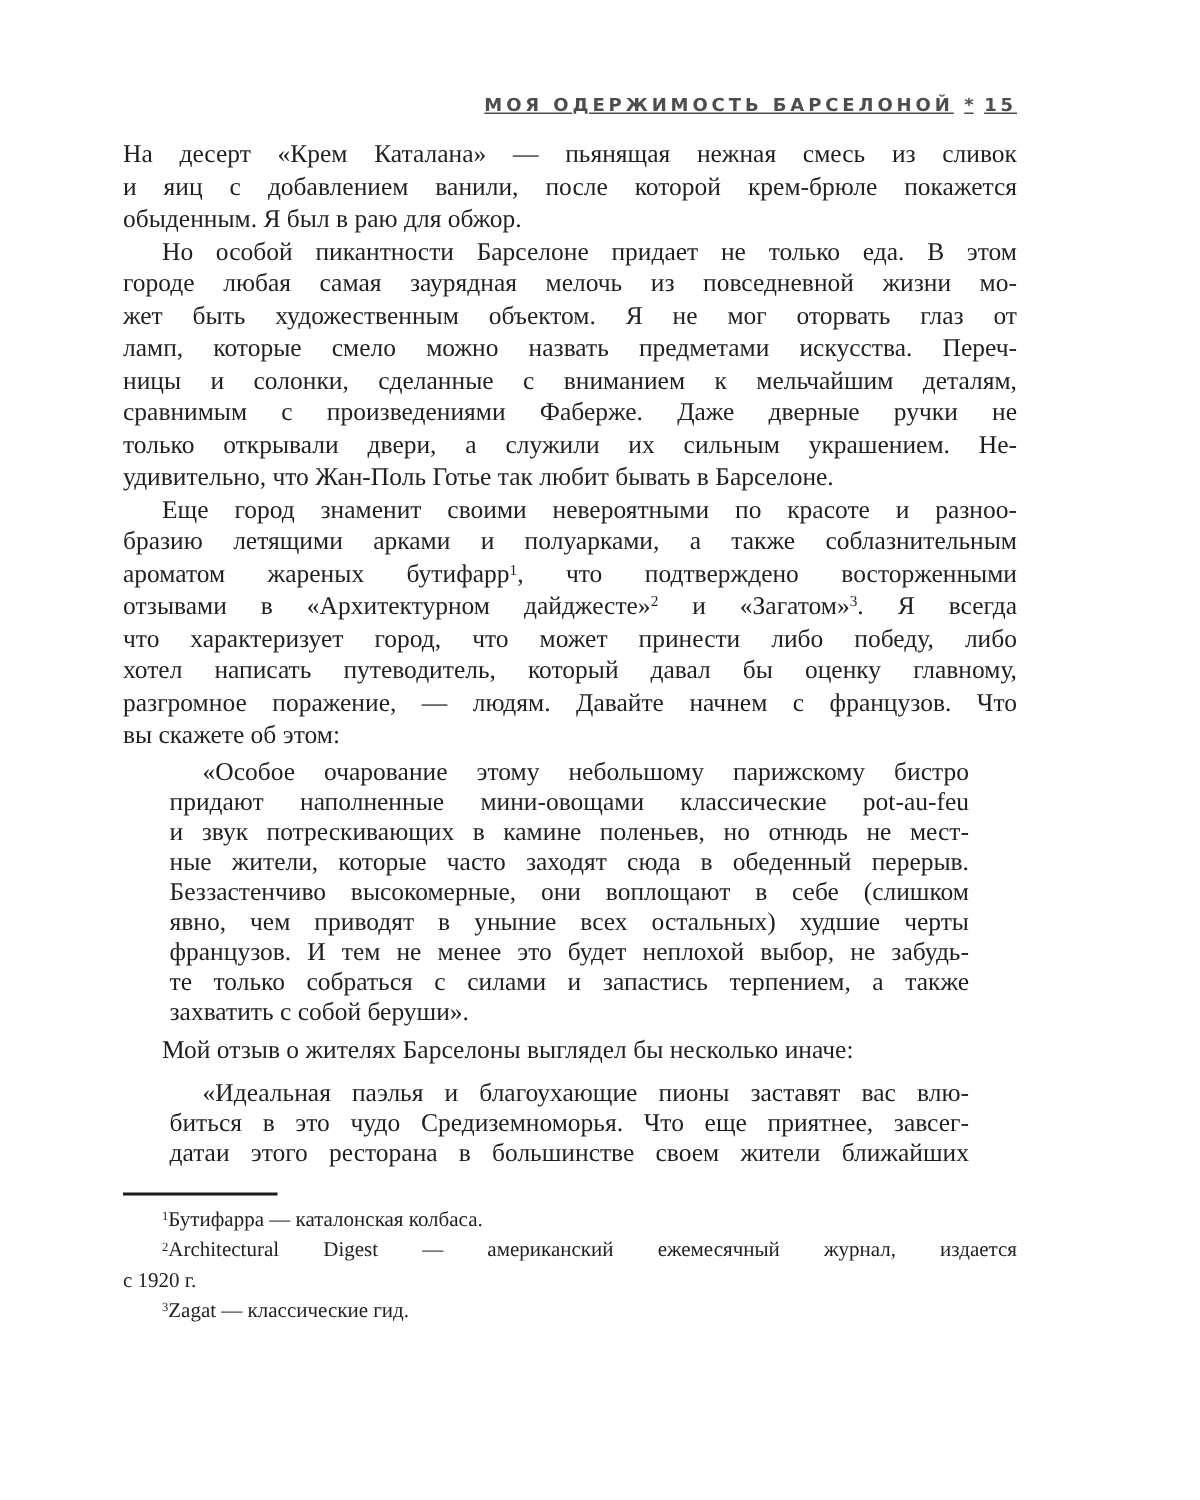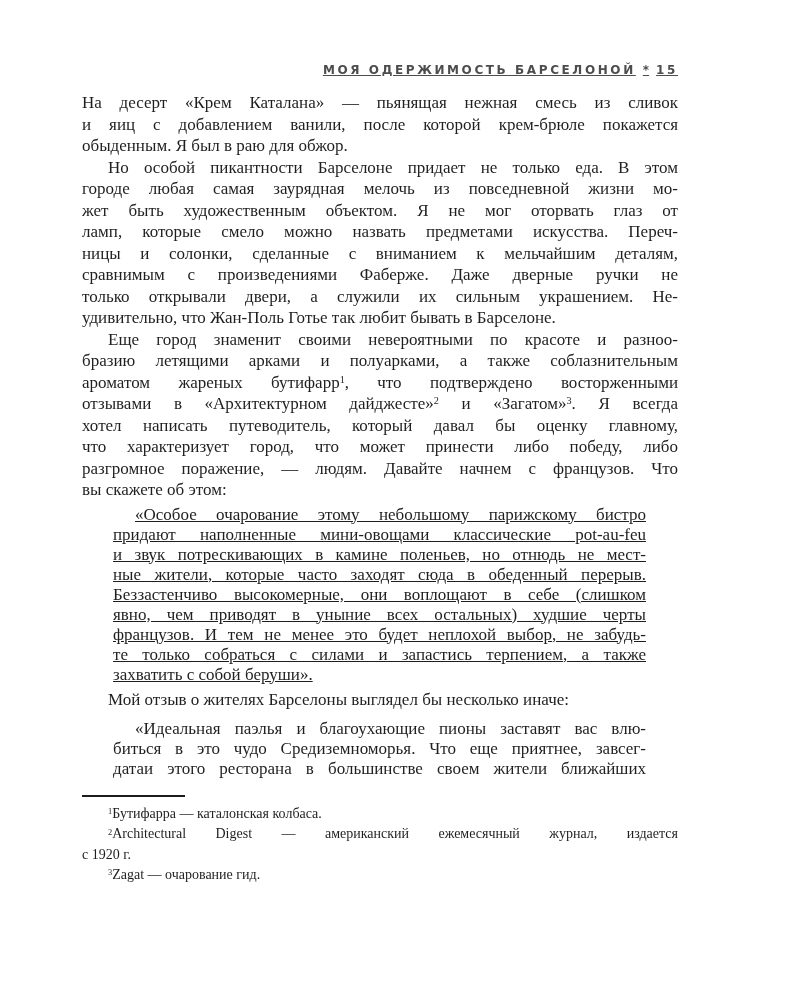--- a/index.html
+++ b/index.html
@@ -36,21 +36,21 @@
     line-height: 21.5px;
     text-align: justify;
     text-align-last: justify;
     -moz-text-align-last: justify;
   }
   .ln.last { text-align-last: left; -moz-text-align-last: left; }
   .ind { text-indent: 26px; }
   .qind { text-indent: 22px; }
   .quote { margin-left: 31px; width: 533px; }
   .quote .ln { line-height: 20px; }
-  .quote-french { margin-top: 4px; text-decoration: underline; }
+  .quote-french { margin-top: 4px; }
   .para-reply { margin-top: 4px; }
   .quote-barcelona { margin-top: 9px; }
   sup {
     font-size: 0.6em;
     line-height: 0;
     position: relative;
     top: -0.45em;
     vertical-align: baseline;
   }
   .fn-rule {
@@ -93,22 +93,22 @@
 
     <div class="para">
       <div class="ln ind">Еще город знаменит своими невероятными по красоте и разноо-</div>
       <div class="ln">бразию летящими арками и полуарками, а также соблазнительным</div>
       <div class="ln">
         <span>ароматом жареных бутифарр</span><sup>1</sup><span>, что подтверждено восторженными</span>
       </div>
       <div class="ln">
         <span>отзывами в «Архитектурном дайджесте»</span><sup>2</sup><span> и «Загатом»</span><sup>3</sup><span>. Я всегда</span>
       </div>
+      <div class="ln">что характеризует город, что может принести либо победу, либо</div>
       <div class="ln">хотел написать путеводитель, который давал бы оценку главному,</div>
-      <div class="ln">что характеризует город, что может принести либо победу, либо</div>
       <div class="ln">разгромное поражение, — людям. Давайте начнем с французов. Что</div>
       <div class="ln last">вы скажете об этом:</div>
     </div>
 
     <div class="quote quote-french">
       <div class="ln qind">«Особое очарование этому небольшому парижскому бистро</div>
       <div class="ln">придают наполненные мини-овощами классические pot-au-feu</div>
       <div class="ln">и звук потрескивающих в камине поленьев, но отнюдь не мест-</div>
       <div class="ln">ные жители, которые часто заходят сюда в обеденный перерыв.</div>
       <div class="ln">Беззастенчиво высокомерные, они воплощают в себе (слишком</div>
@@ -132,18 +132,18 @@
 
     <div class="footnotes">
       <div class="ln last ind">
         <sup>1</sup><span class="fn-term">Бутифарра</span><span> — каталонская колбаса.</span>
       </div>
       <div class="ln ind">
         <sup>2</sup><span class="fn-term">Architectural Digest</span><span> — американский ежемесячный журнал, издается</span>
       </div>
       <div class="ln last">с 1920 г.</div>
       <div class="ln last ind">
-        <sup>3</sup><span class="fn-term">Zagat</span><span> — очарование гид.</span>
+        <sup>3</sup><span class="fn-term">Zagat</span><span> — классические гид.</span>
       </div>
     </div>
 
   </div>
 </div>
 
 </body></html>

